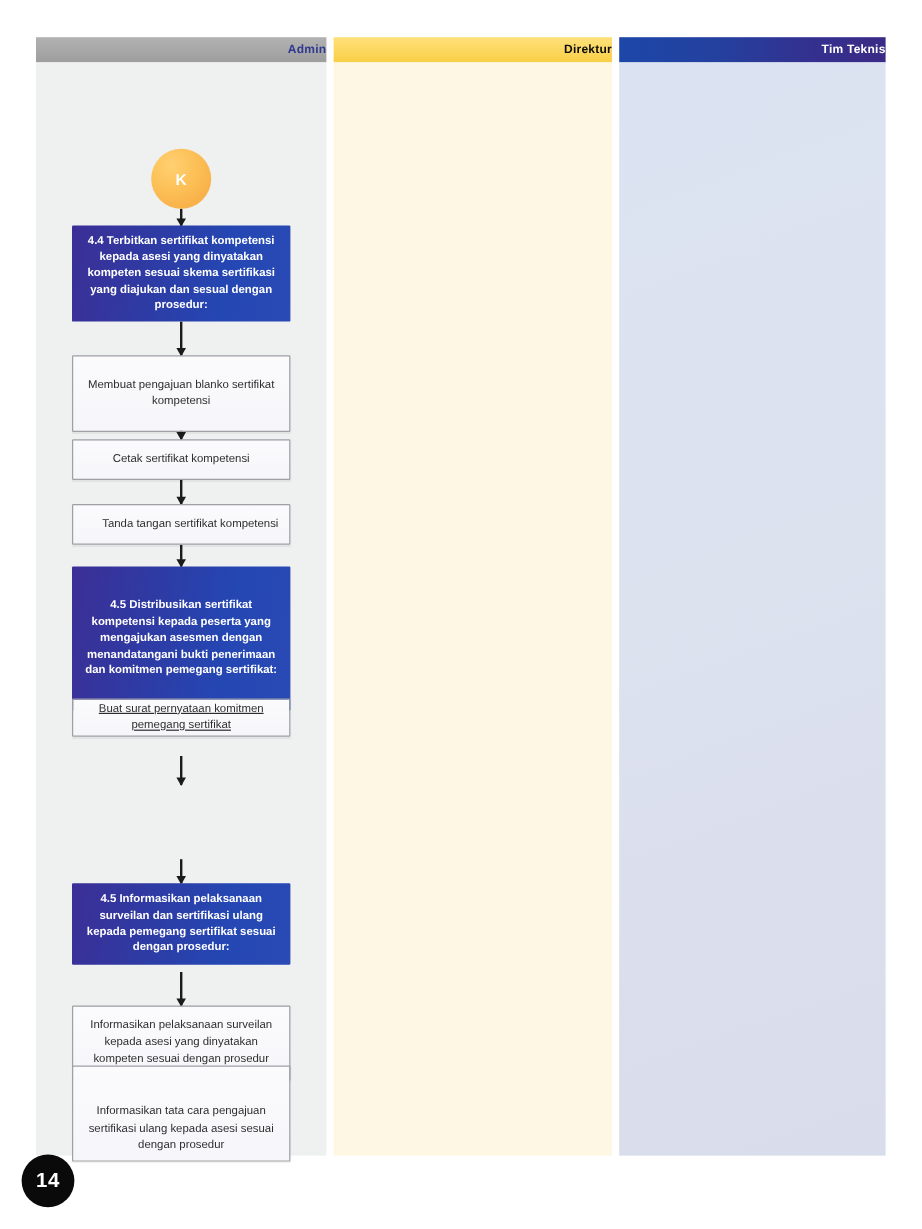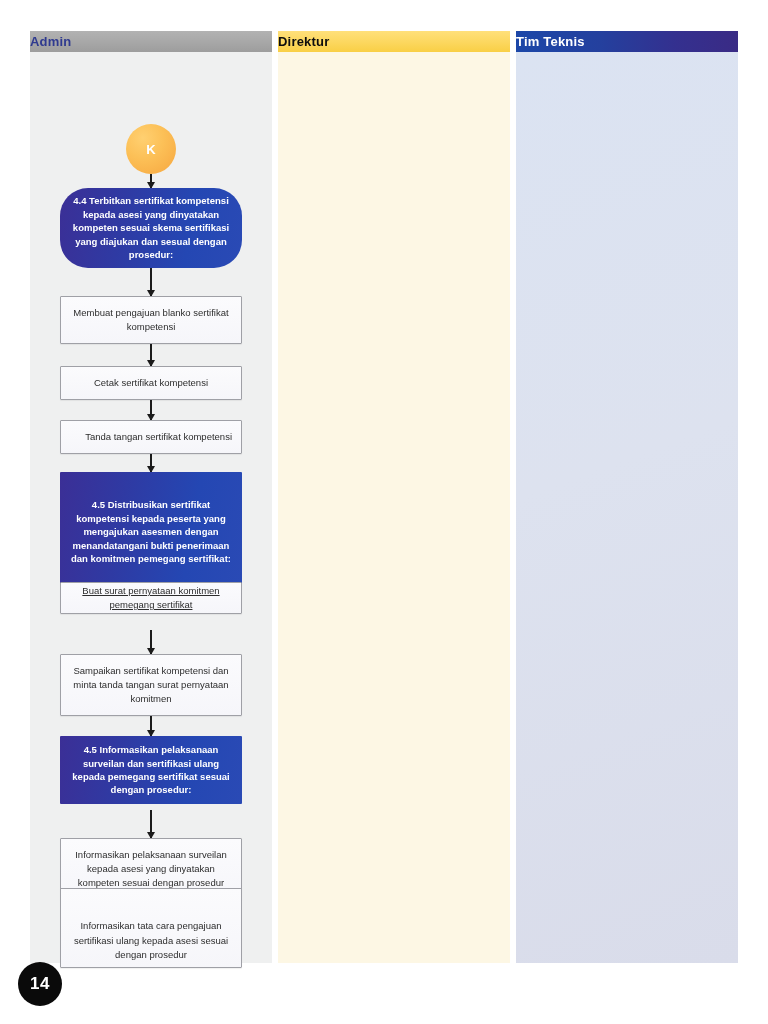--- a/index.html
+++ b/index.html
@@ -37,22 +37,22 @@
     flex-direction: column;
     position: relative;
   }
   .lane-admin    { width: 242px; }
   .lane-direktur { width: 232px; border-radius: 32px; }
   .lane-teknis   { width: 222px; }
 
   .lane-header {
     height: 21px;
     line-height: 21px;
-    text-align: left;
-    font-size: 13px;
+    text-align: right;
+    font-size: 10px;
     font-weight: bold;
     letter-spacing: .2px;
     flex: none;
   }
   .hdr-admin {
     background: linear-gradient(180deg, #b2b2b2 0%, #a7a7a7 55%, #9d9d9d 100%);
     color: #2f3a8f;
   }
   .hdr-direktur {
     background: linear-gradient(180deg, #ffe07a 0%, #fcd75e 55%, #f9cf45 100%);
@@ -182,40 +182,37 @@
             <div class="arrow" style="top: 348px; height: 20px;"></div>
             <div class="arrow" style="top: 402px; height: 18px;"></div>
             <div class="arrow" style="top: 512px; height: 18px;"></div>
             <div class="arrow" style="top: 578px; height: 24px;"></div>
             <div class="arrow" style="top: 664px; height: 20px;"></div>
             <div class="arrow" style="top: 758px; height: 28px;"></div>
             <div class="arrow" style="top: 848px; height: 24px;"></div>
             <div class="node node-start" style="top: 72px; height: 50px;">
               <span class="node-text">K</span>
             </div>
-            <div class="node node-blue" style="top: 136px; height: 80px; border-radius: 28px;">
+            <div class="node node-blue" style="top: 136px; height: 80px;">
               <span class="node-text">4.4 Terbitkan sertifikat kompetensi kepada asesi yang dinyatakan kompeten sesuai skema sertifikasi yang diajukan dan sesual dengan prosedur:</span>
             </div>
-            <div class="node node-white" style="top: 244px; height: 48px;">
+            <div class="node node-white" style="top: 244px; height: 64px;">
               <span class="node-text">Membuat pengajuan blanko sertifikat kompetensi</span>
             </div>
             <div class="node node-white" style="top: 314px; height: 34px;">
               <span class="node-text">Cetak sertifikat kompetensi</span>
             </div>
             <div class="node node-white" style="top: 368px; height: 34px; justify-content: flex-end;">
               <span class="node-text">Tanda tangan sertifikat kompetensi</span>
             </div>
             <div class="node node-blue" style="top: 420px; height: 120px;">
               <span class="node-text">4.5 Distribusikan sertifikat kompetensi kepada peserta yang mengajukan asesmen dengan menandatangani bukti penerimaan dan komitmen pemegang sertifikat:</span>
             </div>
             <div class="node node-white" style="top: 530px; height: 32px; text-decoration: underline;">
               <span class="node-text">Buat surat pernyataan komitmen pemegang sertifikat</span>
-            </div>
-            <div class="node node-white" style="top: 602px; height: 62px;">
-              <span class="node-text">Sampaikan sertifikat kompetensi dan minta tanda tangan surat pernyataan komitmen</span>
             </div>
             <div class="node node-blue" style="top: 684px; height: 68px;">
               <span class="node-text">4.5 Informasikan pelaksanaan surveilan dan sertifikasi ulang kepada pemegang sertifikat sesuai dengan prosedur:</span>
             </div>
             <div class="node node-white" style="top: 786px; height: 62px;">
               <span class="node-text">Informasikan pelaksanaan surveilan kepada asesi yang dinyatakan kompeten sesuai dengan prosedur</span>
             </div>
             <div class="node node-white" style="top: 836px; height: 80px; align-items: flex-end;">
               <span class="node-text">Informasikan tata cara pengajuan sertifikasi ulang kepada asesi sesuai dengan prosedur</span>
             </div>

